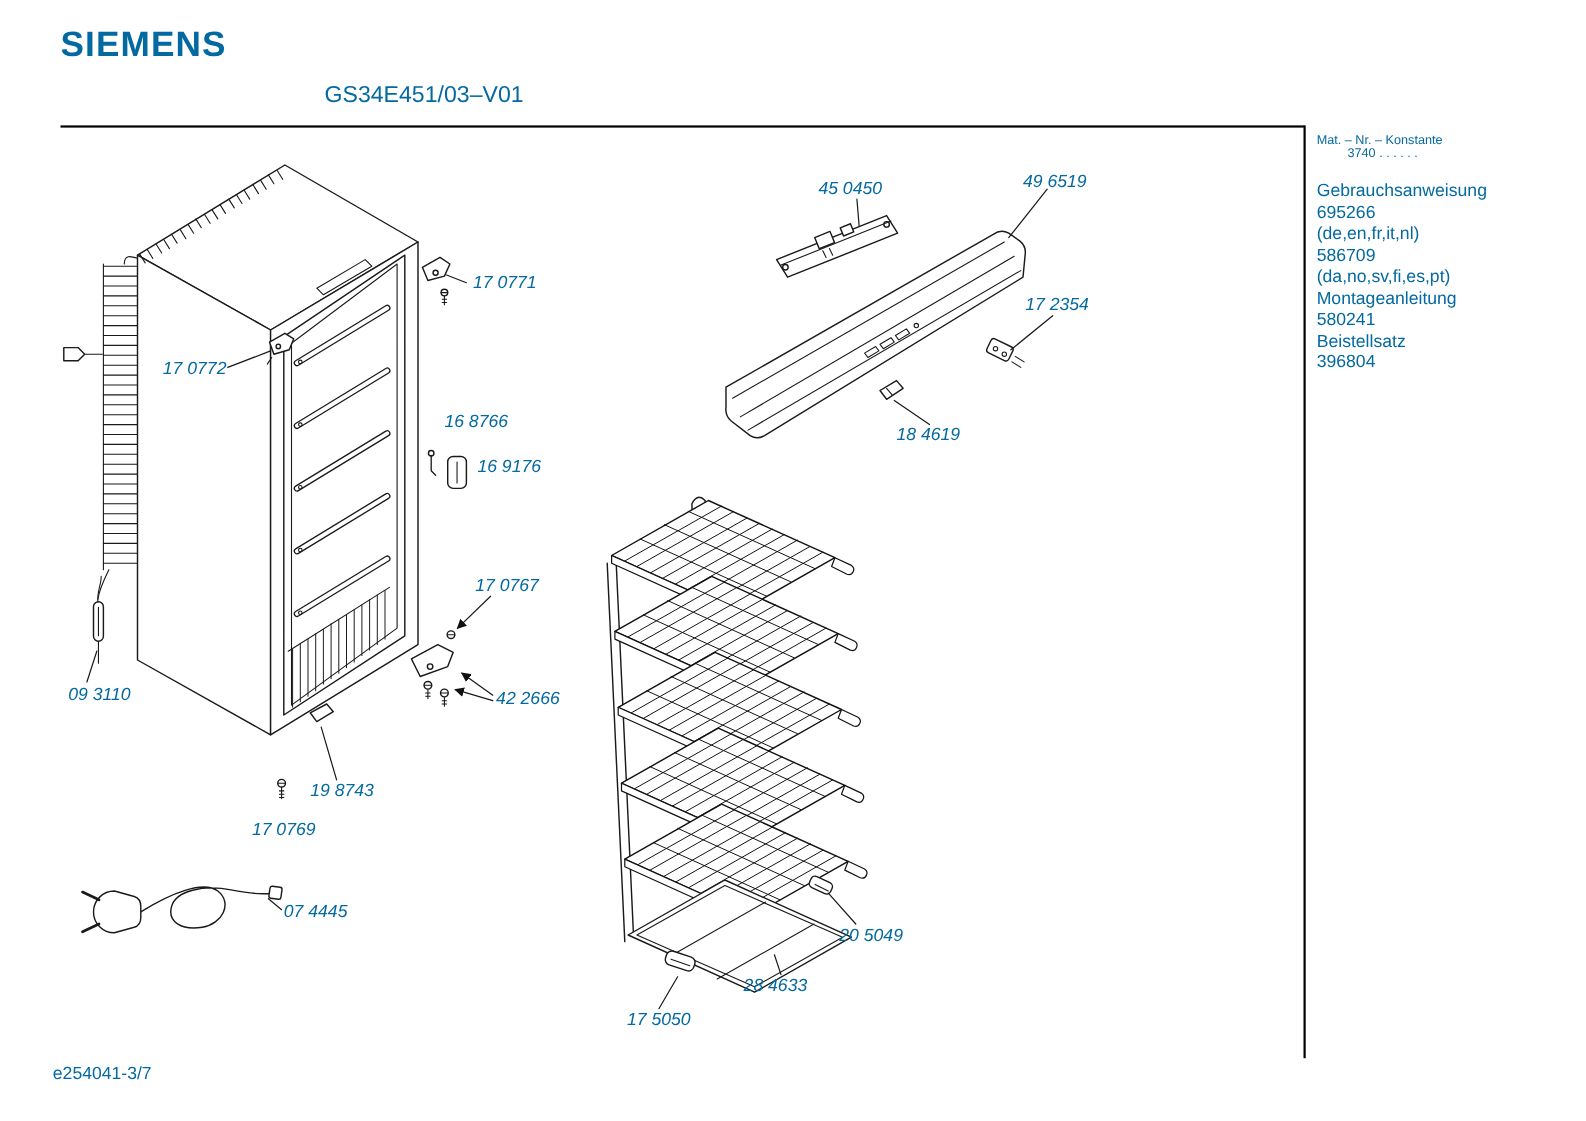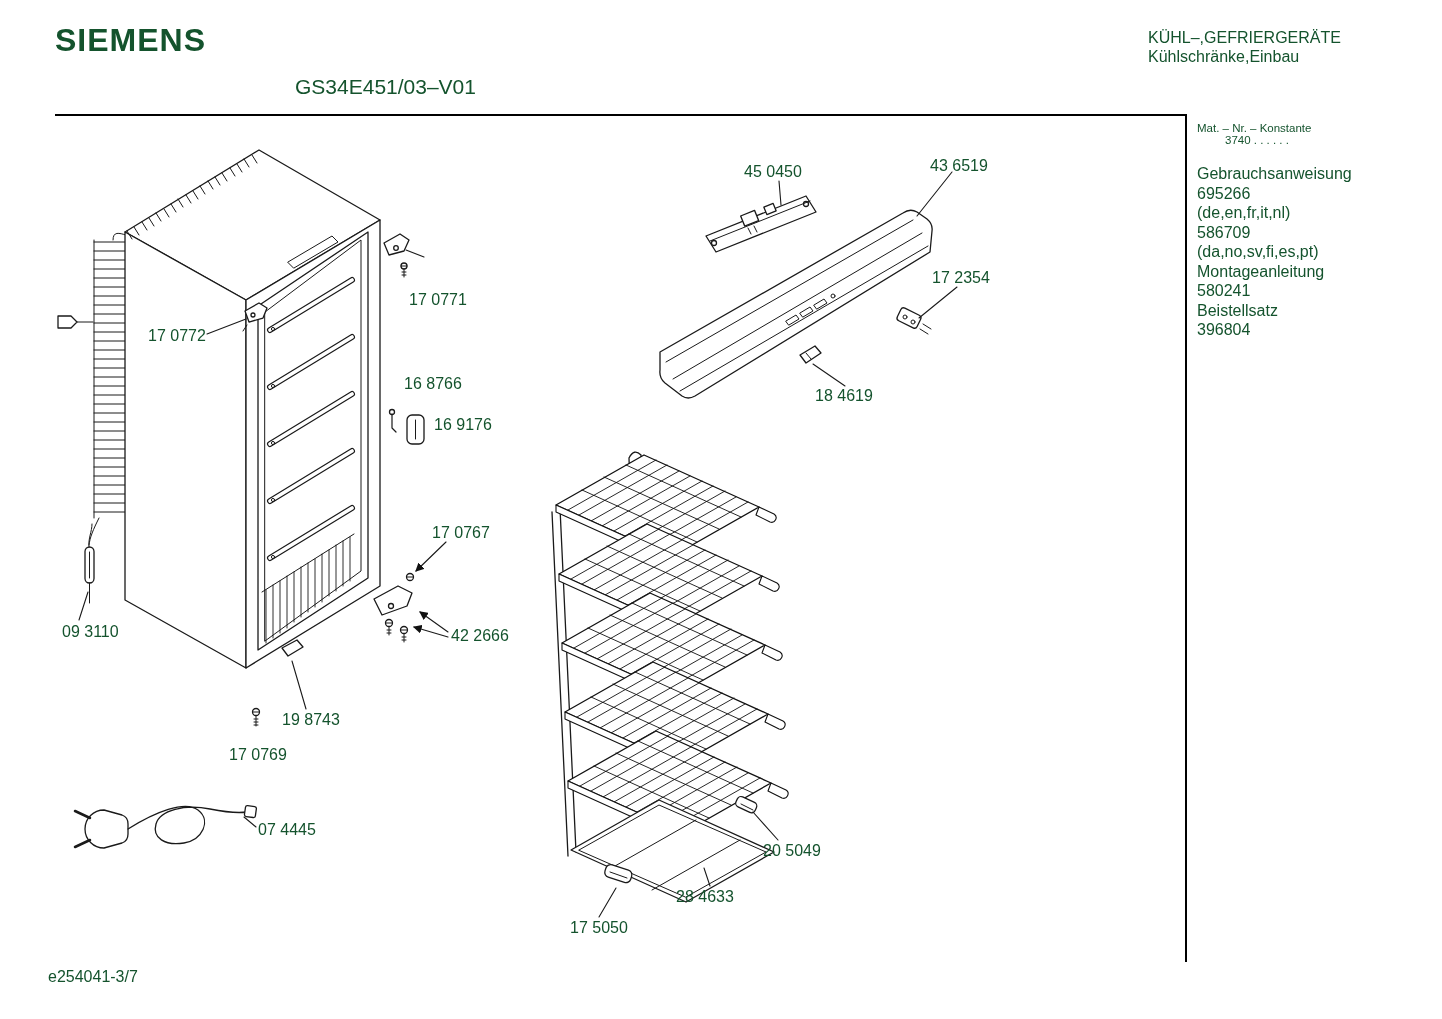--- a/index.html
+++ b/index.html
@@ -1,41 +1,37 @@
 <!DOCTYPE html>
 <html><head>
 <meta charset="utf-8">
 <style>
   html,body{margin:0;padding:0;background:#fff;}
   .page{position:relative;width:1442px;height:1019px;background:#fff;overflow:hidden;
-        font-family:"Liberation Sans",sans-serif;color:#14532d;}
+        font-family:"Liberation Sans",sans-serif;color:#0369a1;}
   .brand{position:absolute;left:55px;top:22px;font-size:32px;font-weight:bold;letter-spacing:1px;}
   .model{position:absolute;left:295px;top:38px;font-size:21px;margin-top:37px;}
   .category{position:absolute;left:1148px;top:28px;font-size:16px;line-height:19px;}
   .rule-h{position:absolute;left:55px;top:114px;width:1131px;height:2px;background:#000;}
   .rule-v{position:absolute;left:1185px;top:114px;width:2px;height:848px;background:#000;}
   .info{position:absolute;left:1197px;top:122px;width:235px;}
   .mat-label{font-size:11.5px;}
   .mat-value{font-size:11.5px;margin-left:28px;margin-bottom:18px;}
   .info-line{font-size:16px;line-height:19.5px;}
   .doc-number{position:absolute;left:48px;top:968px;font-size:16px;}
-  .part-label{position:absolute;font-size:16px;white-space:nowrap;}
+  .part-label{position:absolute;font-size:16px;white-space:nowrap;font-style:italic;}
   svg.diagram{position:absolute;left:0;top:0;width:1442px;height:1019px;}
 </style>
 </head>
 <body>
 
 <div class="page">
 
   <div class="brand">SIEMENS</div>
   <div class="model">GS34E451/03–V01</div>
-  <div class="category">
-    <div>KÜHL–,GEFRIERGERÄTE</div>
-    <div>Kühlschränke,Einbau</div>
-  </div>
 
   <div class="rule-h"></div>
   <div class="rule-v"></div>
 
   <aside class="info">
     <div class="mat-label">Mat. – Nr. – Konstante</div>
     <div class="mat-value">3740 . . . . . .</div>
     <div class="info-line">Gebrauchsanweisung</div>
     <div class="info-line">695266</div>
     <div class="info-line">(de,en,fr,it,nl)</div>
@@ -211,32 +207,32 @@
         <path d="M957,287 L919,318"></path>
         <path d="M845,386 L813,364"></path>
         <path d="M778,840 L753,812"></path>
         <path d="M710,886 L704,868"></path>
         <path d="M599,917 L616,888"></path>
       </g>
     </g>
   </svg>
 
   <div>
-    <div class="part-label" style="left:409px;top:249px;margin-top:42px;">17 0771</div>
+    <div class="part-label" style="left:430px;top:249px;">17 0771</div>
     <div class="part-label" style="left:148px;top:327px;">17 0772</div>
     <div class="part-label" style="left:404px;top:375px;">16 8766</div>
     <div class="part-label" style="left:434px;top:416px;">16 9176</div>
     <div class="part-label" style="left:432px;top:524px;">17 0767</div>
     <div class="part-label" style="left:451px;top:627px;">42 2666</div>
     <div class="part-label" style="left:62px;top:623px;">09 3110</div>
     <div class="part-label" style="left:282px;top:711px;">19 8743</div>
     <div class="part-label" style="left:229px;top:746px;">17 0769</div>
     <div class="part-label" style="left:258px;top:821px;">07 4445</div>
     <div class="part-label" style="left:744px;top:163px;">45 0450</div>
-    <div class="part-label" style="left:930px;top:157px;">43 6519</div>
+    <div class="part-label" style="left:930px;top:157px;">49 6519</div>
     <div class="part-label" style="left:932px;top:269px;">17 2354</div>
     <div class="part-label" style="left:815px;top:387px;">18 4619</div>
     <div class="part-label" style="left:763px;top:842px;">20 5049</div>
     <div class="part-label" style="left:676px;top:888px;">28 4633</div>
     <div class="part-label" style="left:570px;top:919px;">17 5050</div>
   </div>
 
   <div class="doc-number">e254041-3/7</div>
 </div>
 

